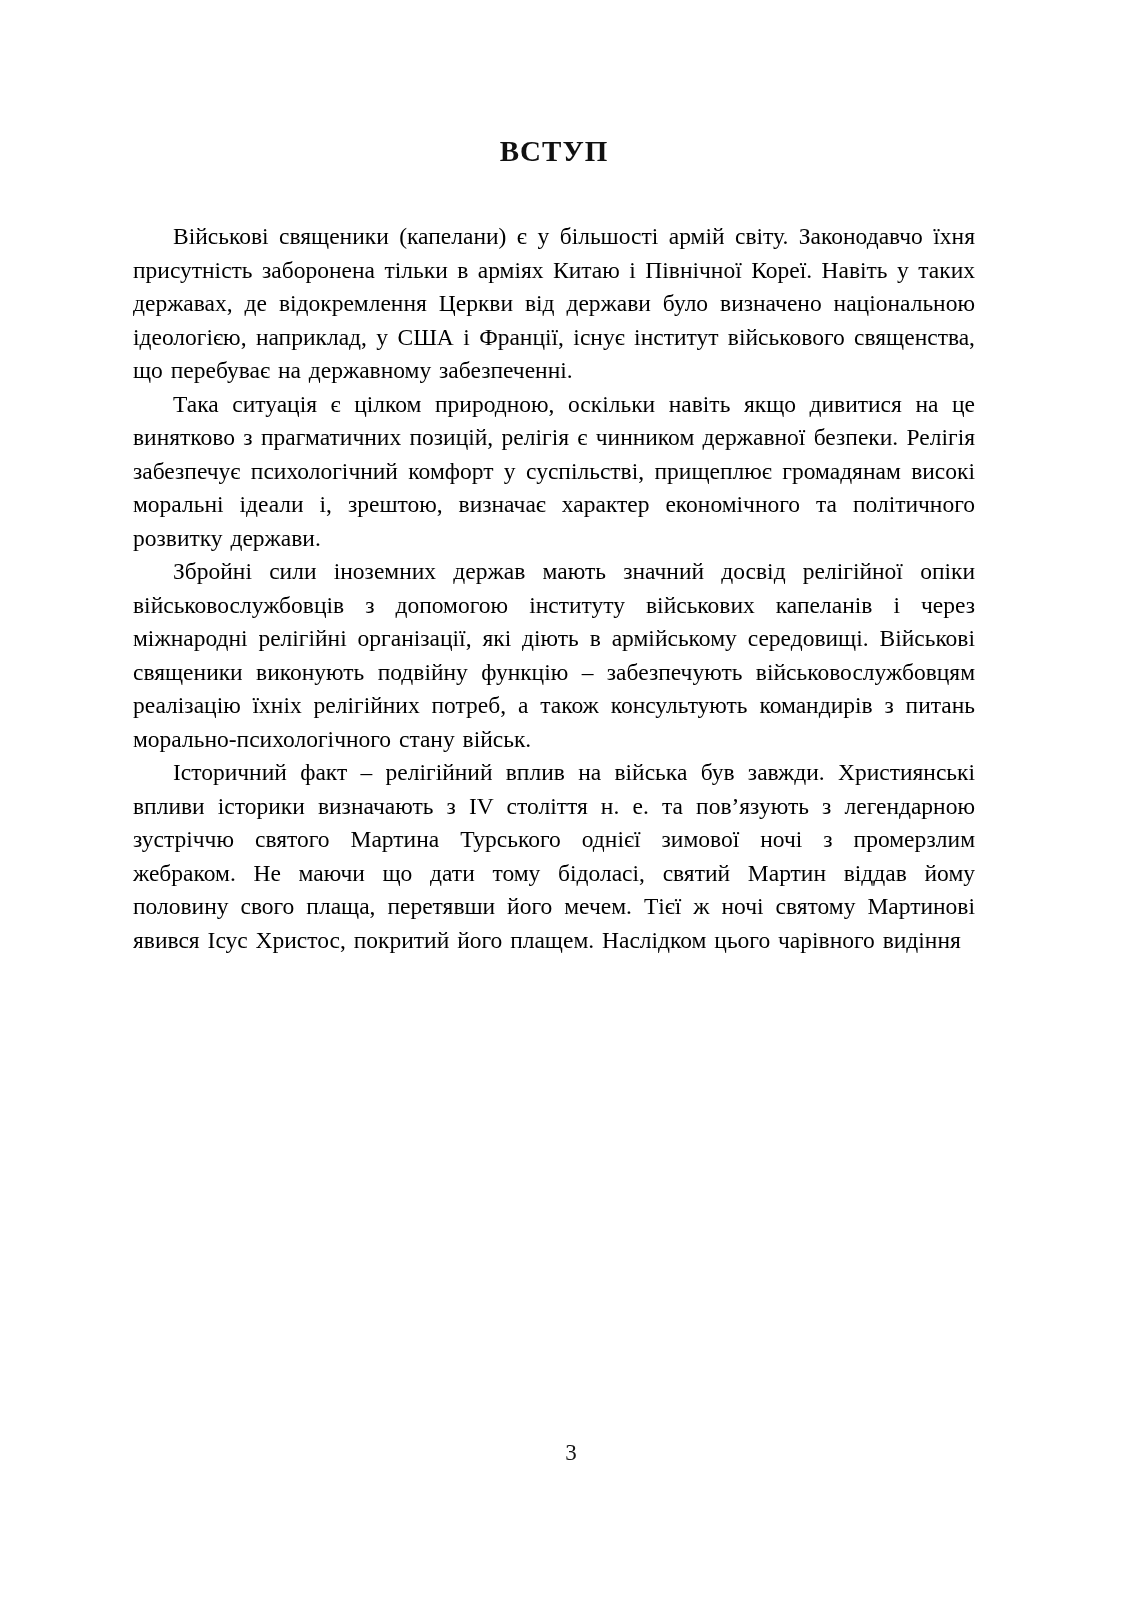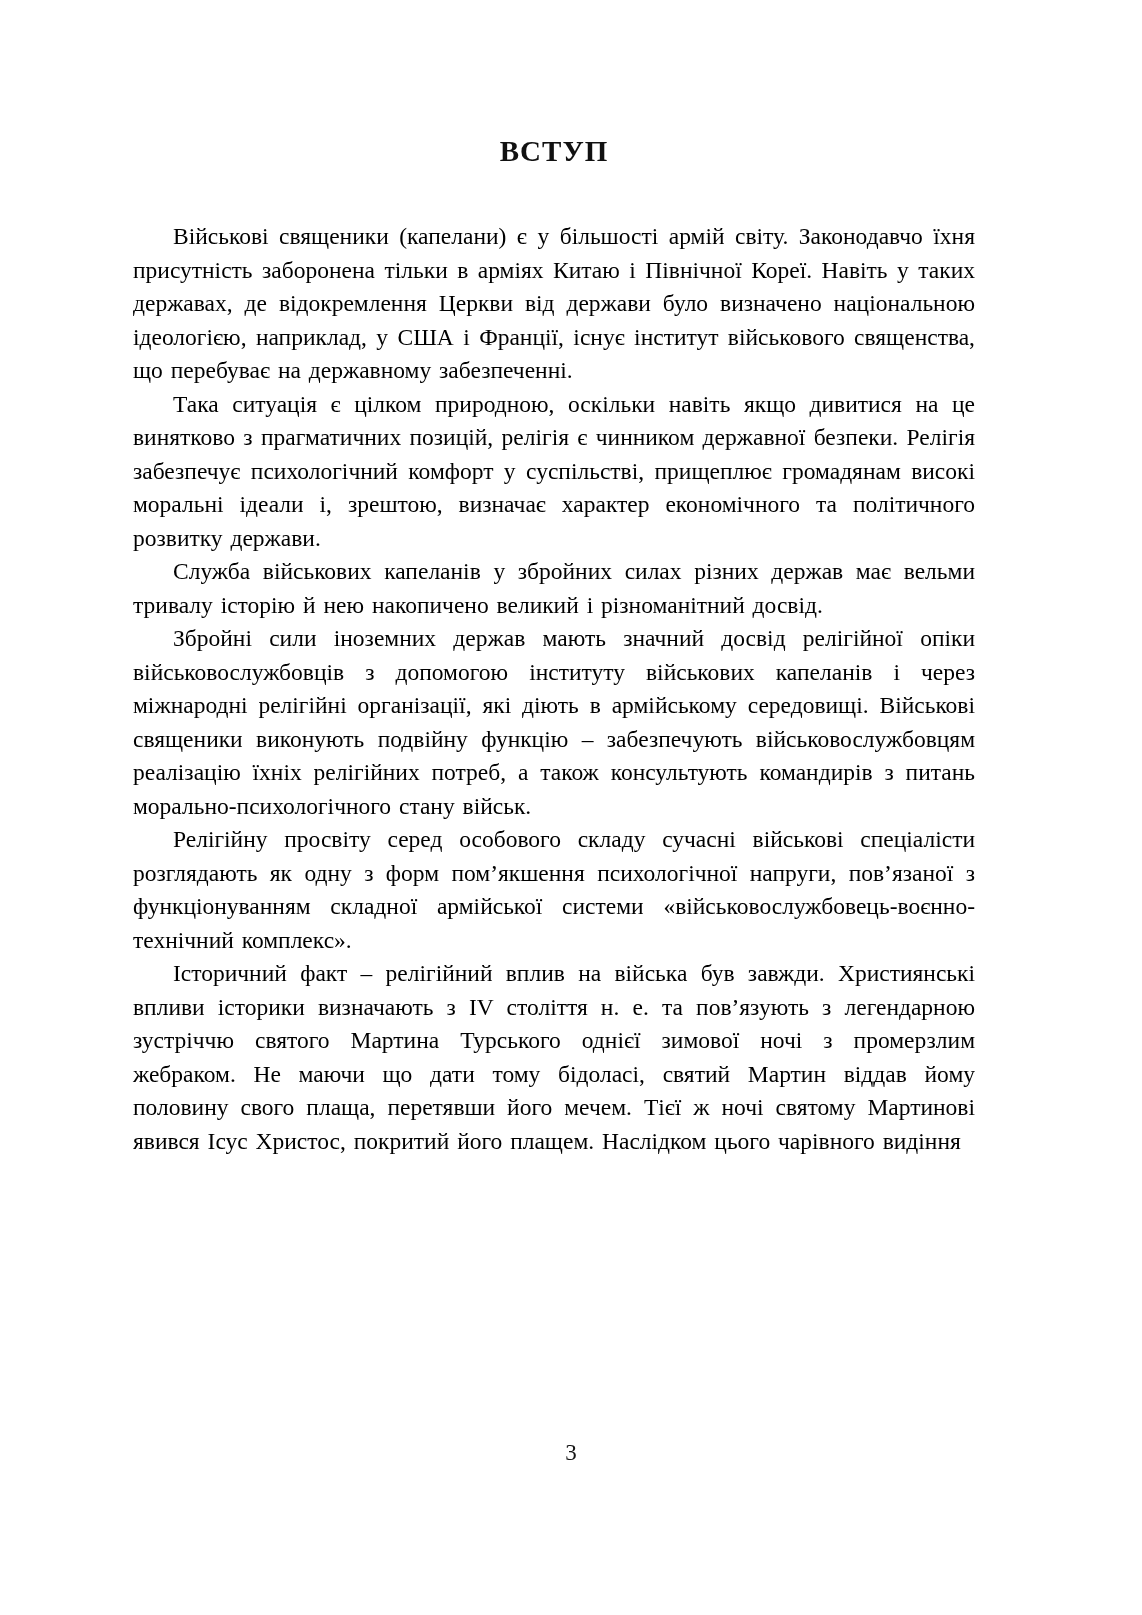--- a/index.html
+++ b/index.html
@@ -51,19 +51,17 @@
   }
 </style>
 </head>
 <body>
 
 <div class="page">
   <div class="content">
     <h1 class="title">ВСТУП</h1>
     <p class="para">Військові священики (капелани) є у більшості армій світу. Законодавчо їхня присутність заборонена тільки в арміях Китаю і Північної Кореї. Навіть у таких державах, де відокремлення Церкви від держави було визначено національною ідеологією, наприклад, у США і Франції, існує інститут військового священства, що перебуває на державному забезпеченні.</p>
     <p class="para">Така ситуація є цілком природною, оскільки навіть якщо дивитися на це винятково з прагматичних позицій, релігія є чинником державної безпеки. Релігія забезпечує психологічний комфорт у суспільстві, прищеплює громадянам високі моральні ідеали і, зрештою, визначає характер економічного та політичного розвитку держави.</p>
-    <p class="para">Служба військових капеланів у збройних силах різних держав має вельми тривалу історію й нею накопичено великий і різноманітний досвід.</p>
     <p class="para">Збройні сили іноземних держав мають значний досвід релігійної опіки військовослужбовців з допомогою інституту військових капеланів і через міжнародні релігійні організації, які діють в армійському середовищі. Військові священики виконують подвійну функцію – забезпечують військовослужбовцям реалізацію їхніх релігійних потреб, а також консультують командирів з питань морально-психологічного стану військ.</p>
-    <p class="para">Релігійну просвіту серед особового складу сучасні військові спеціалісти розглядають як одну з форм пом’якшення психологічної напруги, пов’язаної з функціонуванням складної армійської системи «військовослужбовець-воєнно-технічний комплекс».</p>
     <p class="para">Історичний факт – релігійний вплив на війська був завжди. Християнські впливи історики визначають з IV століття н. е. та пов’язують з легендарною зустріччю святого Мартина Турського однієї зимової ночі з промерзлим жебраком. Не маючи що дати тому бідоласі, святий Мартин віддав йому половину свого плаща, перетявши його мечем. Тієї ж ночі святому Мартинові явився Ісус Христос, покритий його плащем. Наслідком цього чарівного видіння</p>
   </div>
   <div class="page-number">3</div>
 </div>
 
 </body></html>

